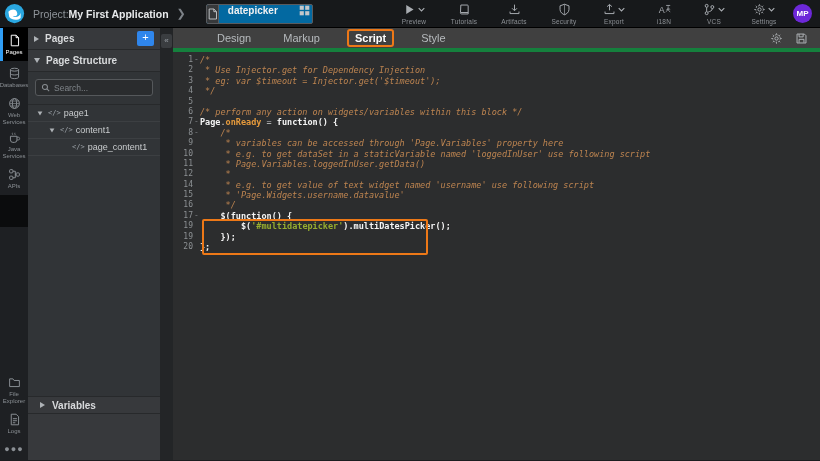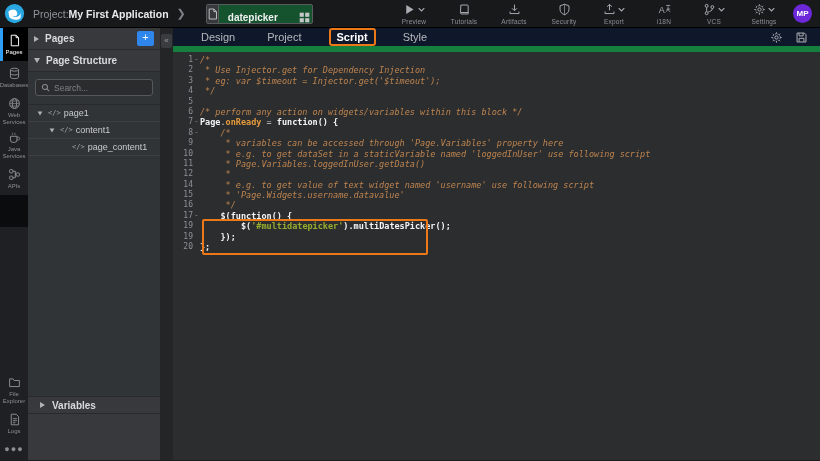--- a/index.html
+++ b/index.html
@@ -6,21 +6,21 @@
   html,body { width:820px; height:461px; overflow:hidden; background:#1b1d1f;
     font-family:"Liberation Sans", sans-serif; -webkit-font-smoothing:antialiased; }
 
   
   .topbar { height:28px; background:#17191b; display:flex; align-items:center;
     border-bottom:1px solid #000; position:relative; }
   .logo { width:21px; height:21px; border-radius:50%; margin:0 8px 0 4px; flex:none; }
   .proj { font-size:10.5px; color:#8f949a; white-space:nowrap; }
   .proj b { color:#e8eaec; font-weight:bold; }
   .crumb-chev { color:#7d8288; font-size:11px; margin:0 8px; }
-  .page-tab { height:20px; display:flex; align-items:flex-end; background:#14532d;
+  .page-tab { height:20px; display:flex; align-items:flex-start; background:#0369a1;
     border:1px solid #595b5e; border-radius:2px; overflow:hidden;margin-left:12px; }
   .page-tab .ficon { width:20px; height:100%; background:#37393b; display:flex;
     align-items:center; justify-content:center; border-right:1px solid #595b5e; }
   .page-tab .tlabel { font-size:10px; font-weight:bold; color:#f0f1f2; padding:0 14px 0 9px; }
   .page-tab .gicon { padding:0 7px; display:flex; align-items:center; }
   .tb-btn { display:flex; flex-direction:column; align-items:center; justify-content:center;
     color:#a9adb2; margin:0 10px; min-width:30px; cursor:pointer; }
   .tb-btn .ic-row { display:flex; align-items:flex-start; height:13px; }
   .tb-btn .lbl { font-size:6.5px; color:#8d9196; margin-top:2px; letter-spacing:.2px; white-space:nowrap; }
   .caret { margin-left:2px; margin-top:4px; }
@@ -73,22 +73,22 @@
   .panel-bottom { height:46px; background:#37393c; }
 
   
   .splitter { width:13px; background:#232527; flex:none; position:relative; }
   .collapse-btn { position:absolute; top:6px; left:1px; width:11px; height:14px;
     background:#3a3d40; color:#9aa0a6; font-size:8px; text-align:center; line-height:14px;
     border-radius:2px; cursor:pointer; }
 
   
   .editor { flex:1; background:#2c2d2e; display:flex; flex-direction:column; min-width:0; }
-  .tabbar { height:24px; background:#0f172a; border-bottom:6px solid #15803d;
-    display:flex; align-items:center; padding-left:12px; flex:none; }
+  .tabbar { height:24px; background:#404040; border-bottom:4px solid #15803d;
+    display:flex; align-items:center; padding-left:28px; flex:none; }
   .etab { font-size:11px; color:#b6babd; margin:0 11px; cursor:pointer; padding:2px 5px; }
   .etab.active { color:#fff; font-weight:bold; }
   .etab.annotated { border:2px solid #ed7817; border-radius:3px; padding:1px 6px; }
   .tab-actions { margin-left:auto; display:flex; align-items:center; gap:12px;
     padding-right:12px; color:#b0b4b8; }
   .tab-actions .act { cursor:pointer; display:flex; }
 
   
   .code { position:relative; flex:1; padding-top:3px;
     font-family:"DejaVu Sans Mono",monospace; font-size:8.5px; overflow:hidden; }
@@ -386,21 +386,21 @@
   </div>
 
   <div class="splitter">
     <div class="collapse-btn">«</div>
   </div>
 
   <div class="editor">
     <div class="tabbar">
       <div id="etabs" style="display:flex;align-items:center">
           <div class="etab">Design</div>
-          <div class="etab">Project</div>
+          <div class="etab">Markup</div>
           <div class="etab active annotated">Script</div>
           <div class="etab">Style</div>
         </div>
       <div class="tab-actions" id="etab-actions">
           <span class="act">
             <svg width="13" height="13" viewBox="0 0 16 16" fill="none" stroke="currentColor" stroke-width="1.2">
               <circle cx="8" cy="8" r="2"></circle>
               <circle cx="8" cy="8" r="4.6" stroke-dasharray="1.6 1.6"></circle>
               <path d="M8 1.5v2M8 12.5v2M1.5 8h2M12.5 8h2M3.4 3.4l1.4 1.4M11.2 11.2l1.4 1.4M12.6 3.4l-1.4 1.4M4.8 11.2l-1.4 1.4" stroke-width="1"></path>
             </svg>

